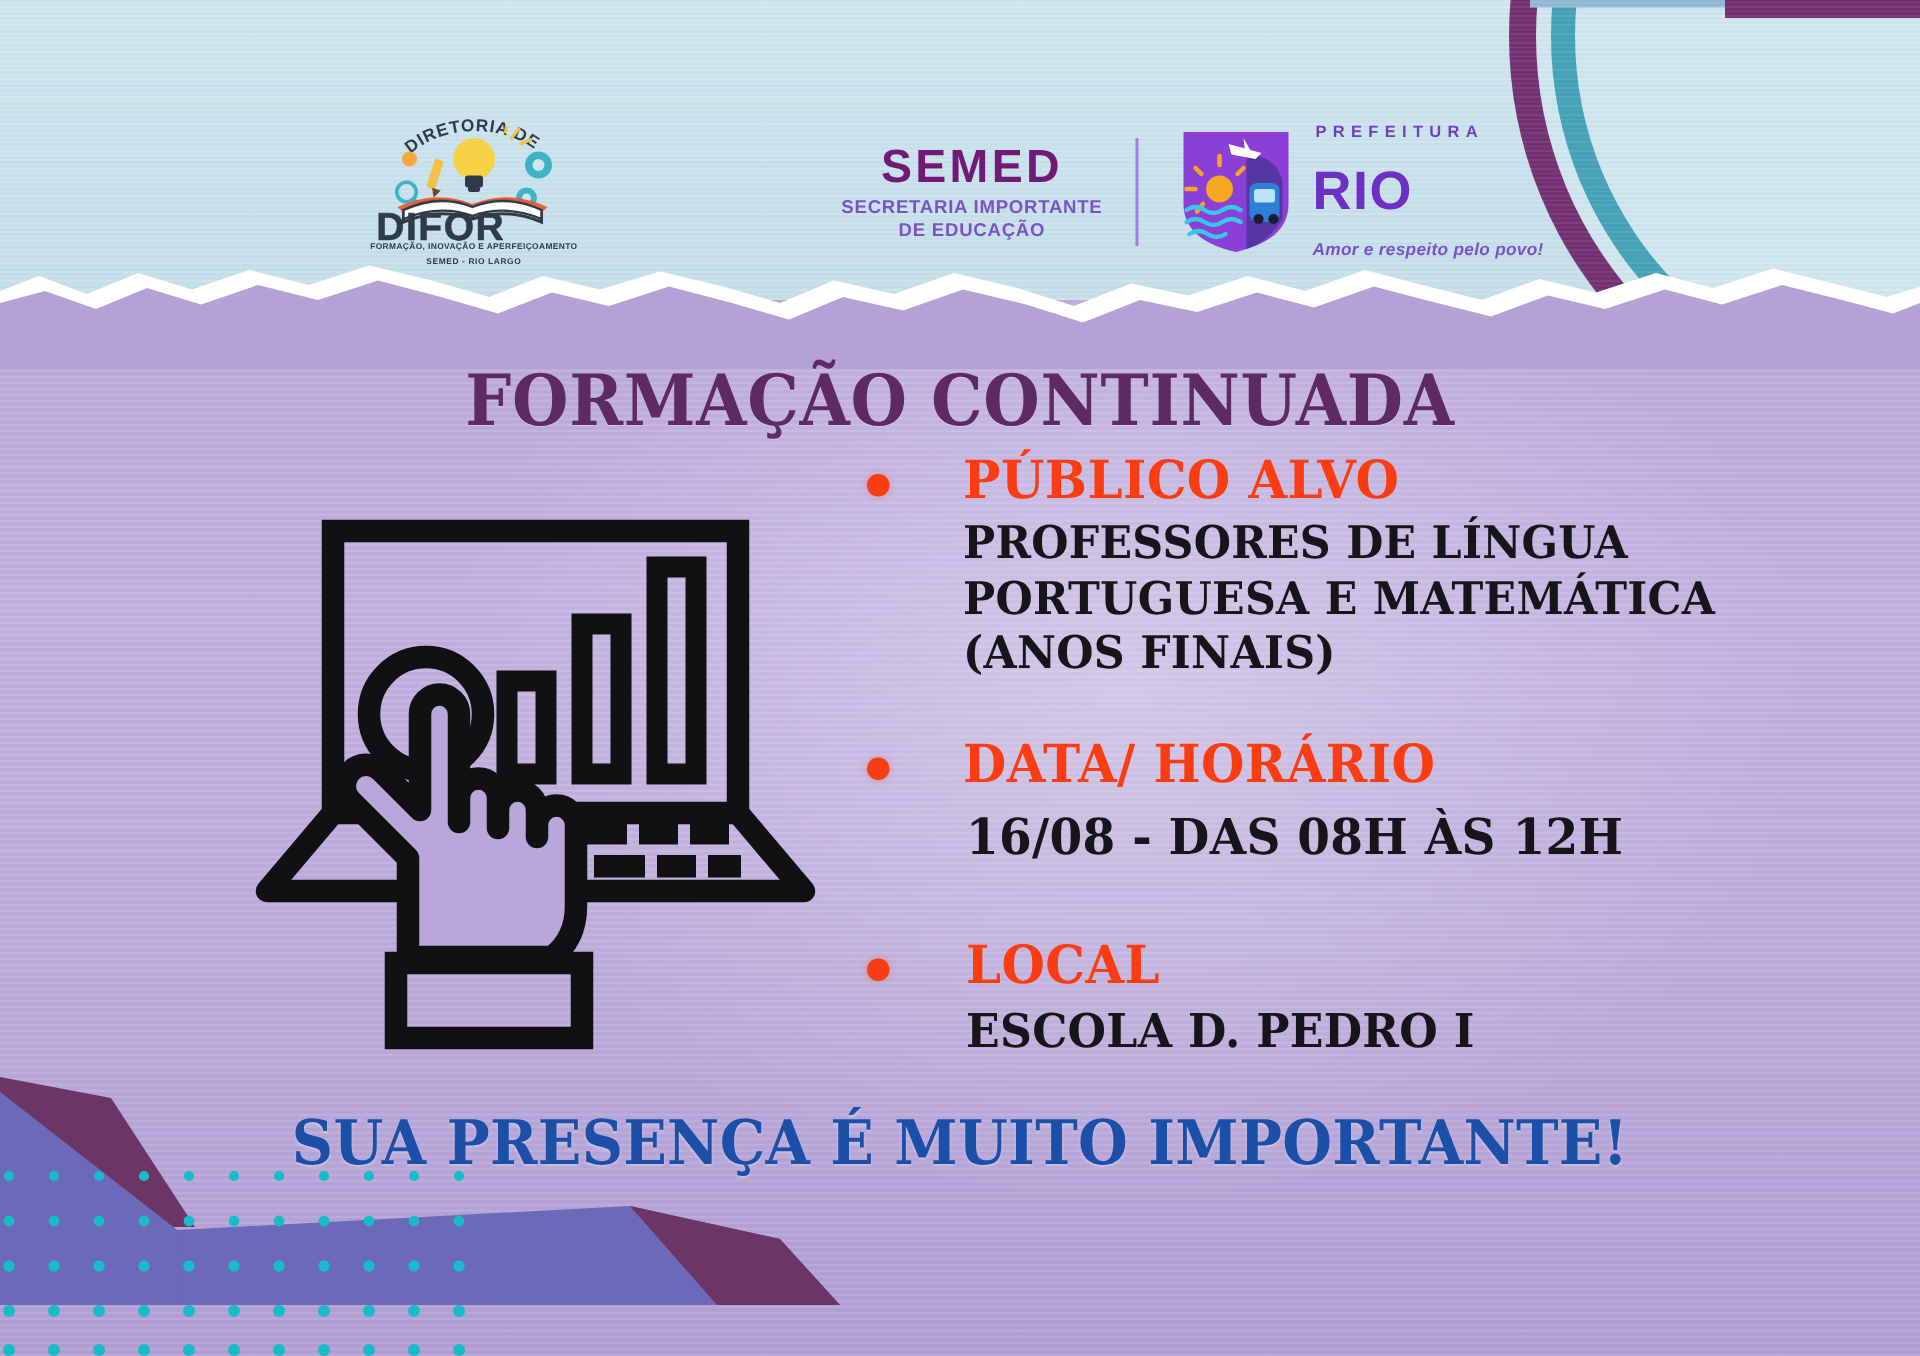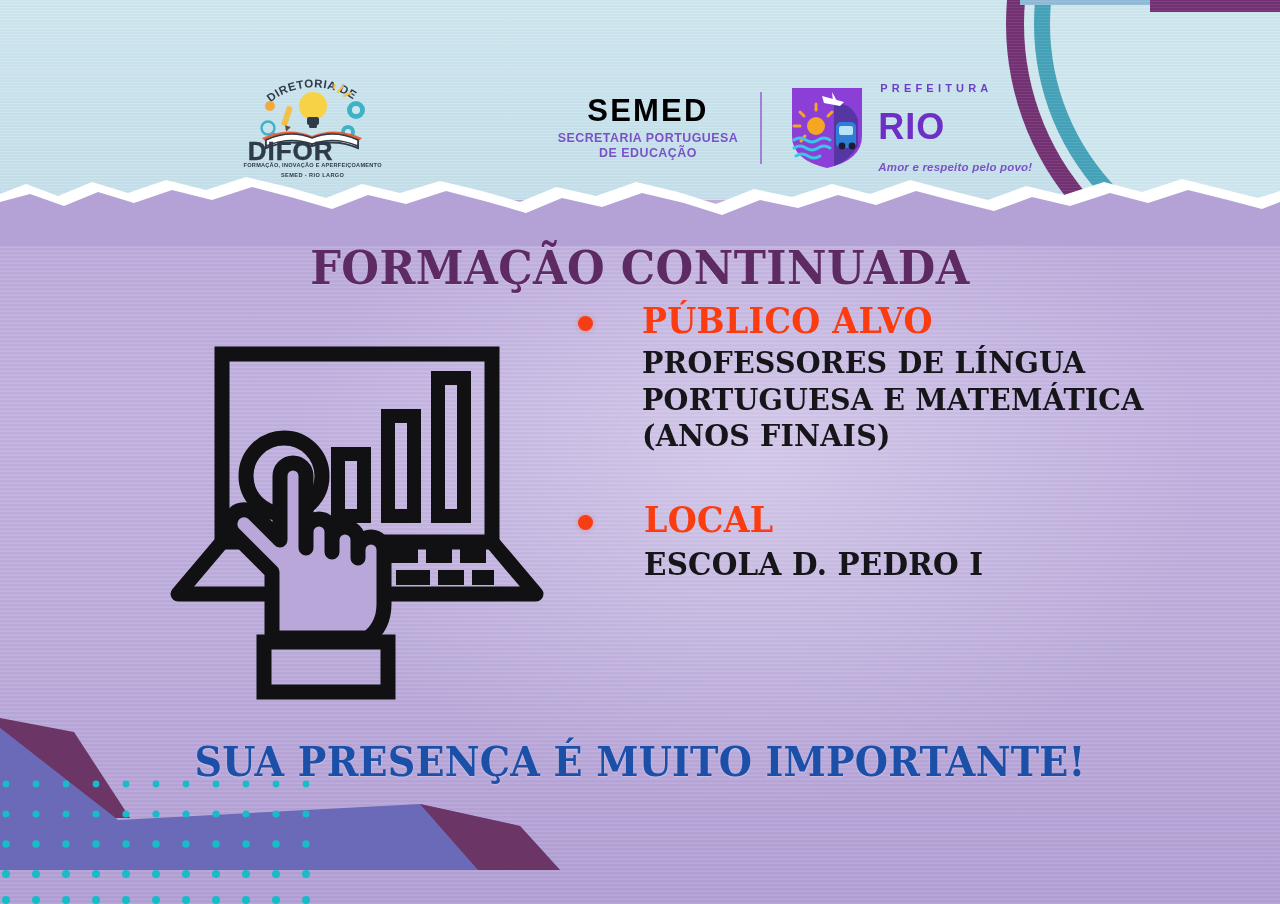--- a/index.html
+++ b/index.html
@@ -115,21 +115,21 @@
     font-size:5.6px; font-weight:700; color:#2f3b48; letter-spacing:.25px;
   }
   .difor-sub2 {
     position:absolute; left:0; top:100px; width:130px; text-align:center;
     font-size:5.6px; font-weight:700; color:#2f3b48; letter-spacing:.4px;
   }
 
   
   .semed { position:relative; text-align:center; margin-right:22px; }
   .semed-title {
-    font-size:31px; font-weight:800; color:#000000;
+    font-size:31px; font-weight:800; color:#701a75;
     letter-spacing:2.2px; line-height:1; font-family:"Liberation Sans", sans-serif;
   }
   .semed-sub {
     margin-top:5px; font-size:12.4px; font-weight:700; color:#7a52c6;
     letter-spacing:.5px; line-height:1.22;
   }
 
   .divider {
     width:2px; height:72px; background:#9a6fd4; margin-right:26px; opacity:.85;
   }
@@ -301,21 +301,21 @@
       </svg>
 
       <div class="difor-word">DIFOR</div>
       <div class="difor-sub1">FORMAÇÃO, INOVAÇÃO E APERFEIÇOAMENTO</div>
       <div class="difor-sub2">SEMED - RIO LARGO</div>
     </div>
 
     <div class="semed">
       <div class="semed-title">SEMED</div>
       <div class="semed-sub">
-        <div>SECRETARIA PORTUGUESA</div>
+        <div>SECRETARIA IMPORTANTE</div>
         <div>DE EDUCAÇÃO</div>
       </div>
     </div>
 
     <div class="divider"></div>
 
     <div class="riolargo">
       <svg class="rl-shield" viewBox="0 0 78 84">
         <path d="M4,2 L74,2 L74,50 Q74,74 39,82 Q4,74 4,50 Z" fill="#8b3fd6"></path>
         <g>
@@ -389,20 +389,27 @@
     <div class="section sec-publico">
       <span class="bullet"></span>
       <div class="head-orange">PÚBLICO ALVO</div>
       <div class="body-black">
         <span class="ln">PROFESSORES DE LÍNGUA</span>
         <span class="ln">PORTUGUESA E MATEMÁTICA</span>
         <span class="ln">(ANOS FINAIS)</span>
       </div>
     </div>
 
+    <div class="section sec-data">
+      <span class="bullet"></span>
+      <div class="head-orange">DATA/ HORÁRIO</div>
+      <div class="body-black">
+        <span class="ln">16/08 - DAS 08H ÀS 12H</span>
+      </div>
+    </div>
 
     <div class="section sec-local">
       <span class="bullet"></span>
       <div class="head-orange">LOCAL</div>
       <div class="body-black">
         <span class="ln">ESCOLA D. PEDRO I</span>
       </div>
     </div>
   </div>
 

